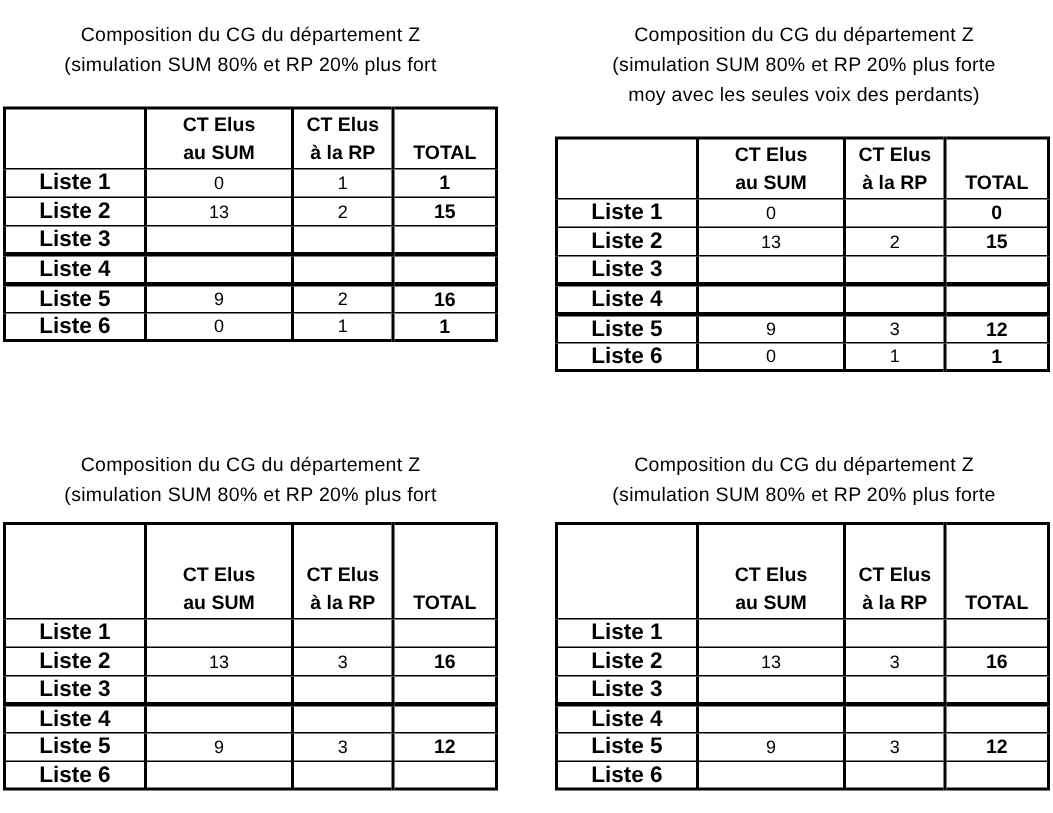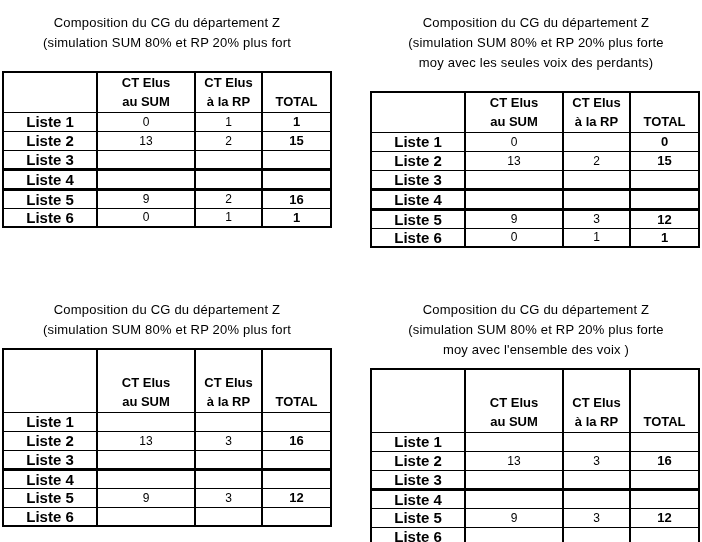--- a/index.html
+++ b/index.html
@@ -247,21 +247,20 @@
         <td class="tot"></td>
       </tr>
     </tbody>
   </table>
 </div>
 
 <div id="q3" class="quad qR qB">
   <div class="title">
     <div>Composition du CG du département Z</div>
     <div>(simulation SUM 80% et RP 20% plus forte</div>
-    <div>moy avec l'ensemble des voix )</div>
   </div>
   <table class="sim">
     <colgroup>
         <col class="c0">
         <col class="c1">
         <col class="c2">
         <col class="c3">
       </colgroup>
     <tbody>
       <tr class="hdr">

